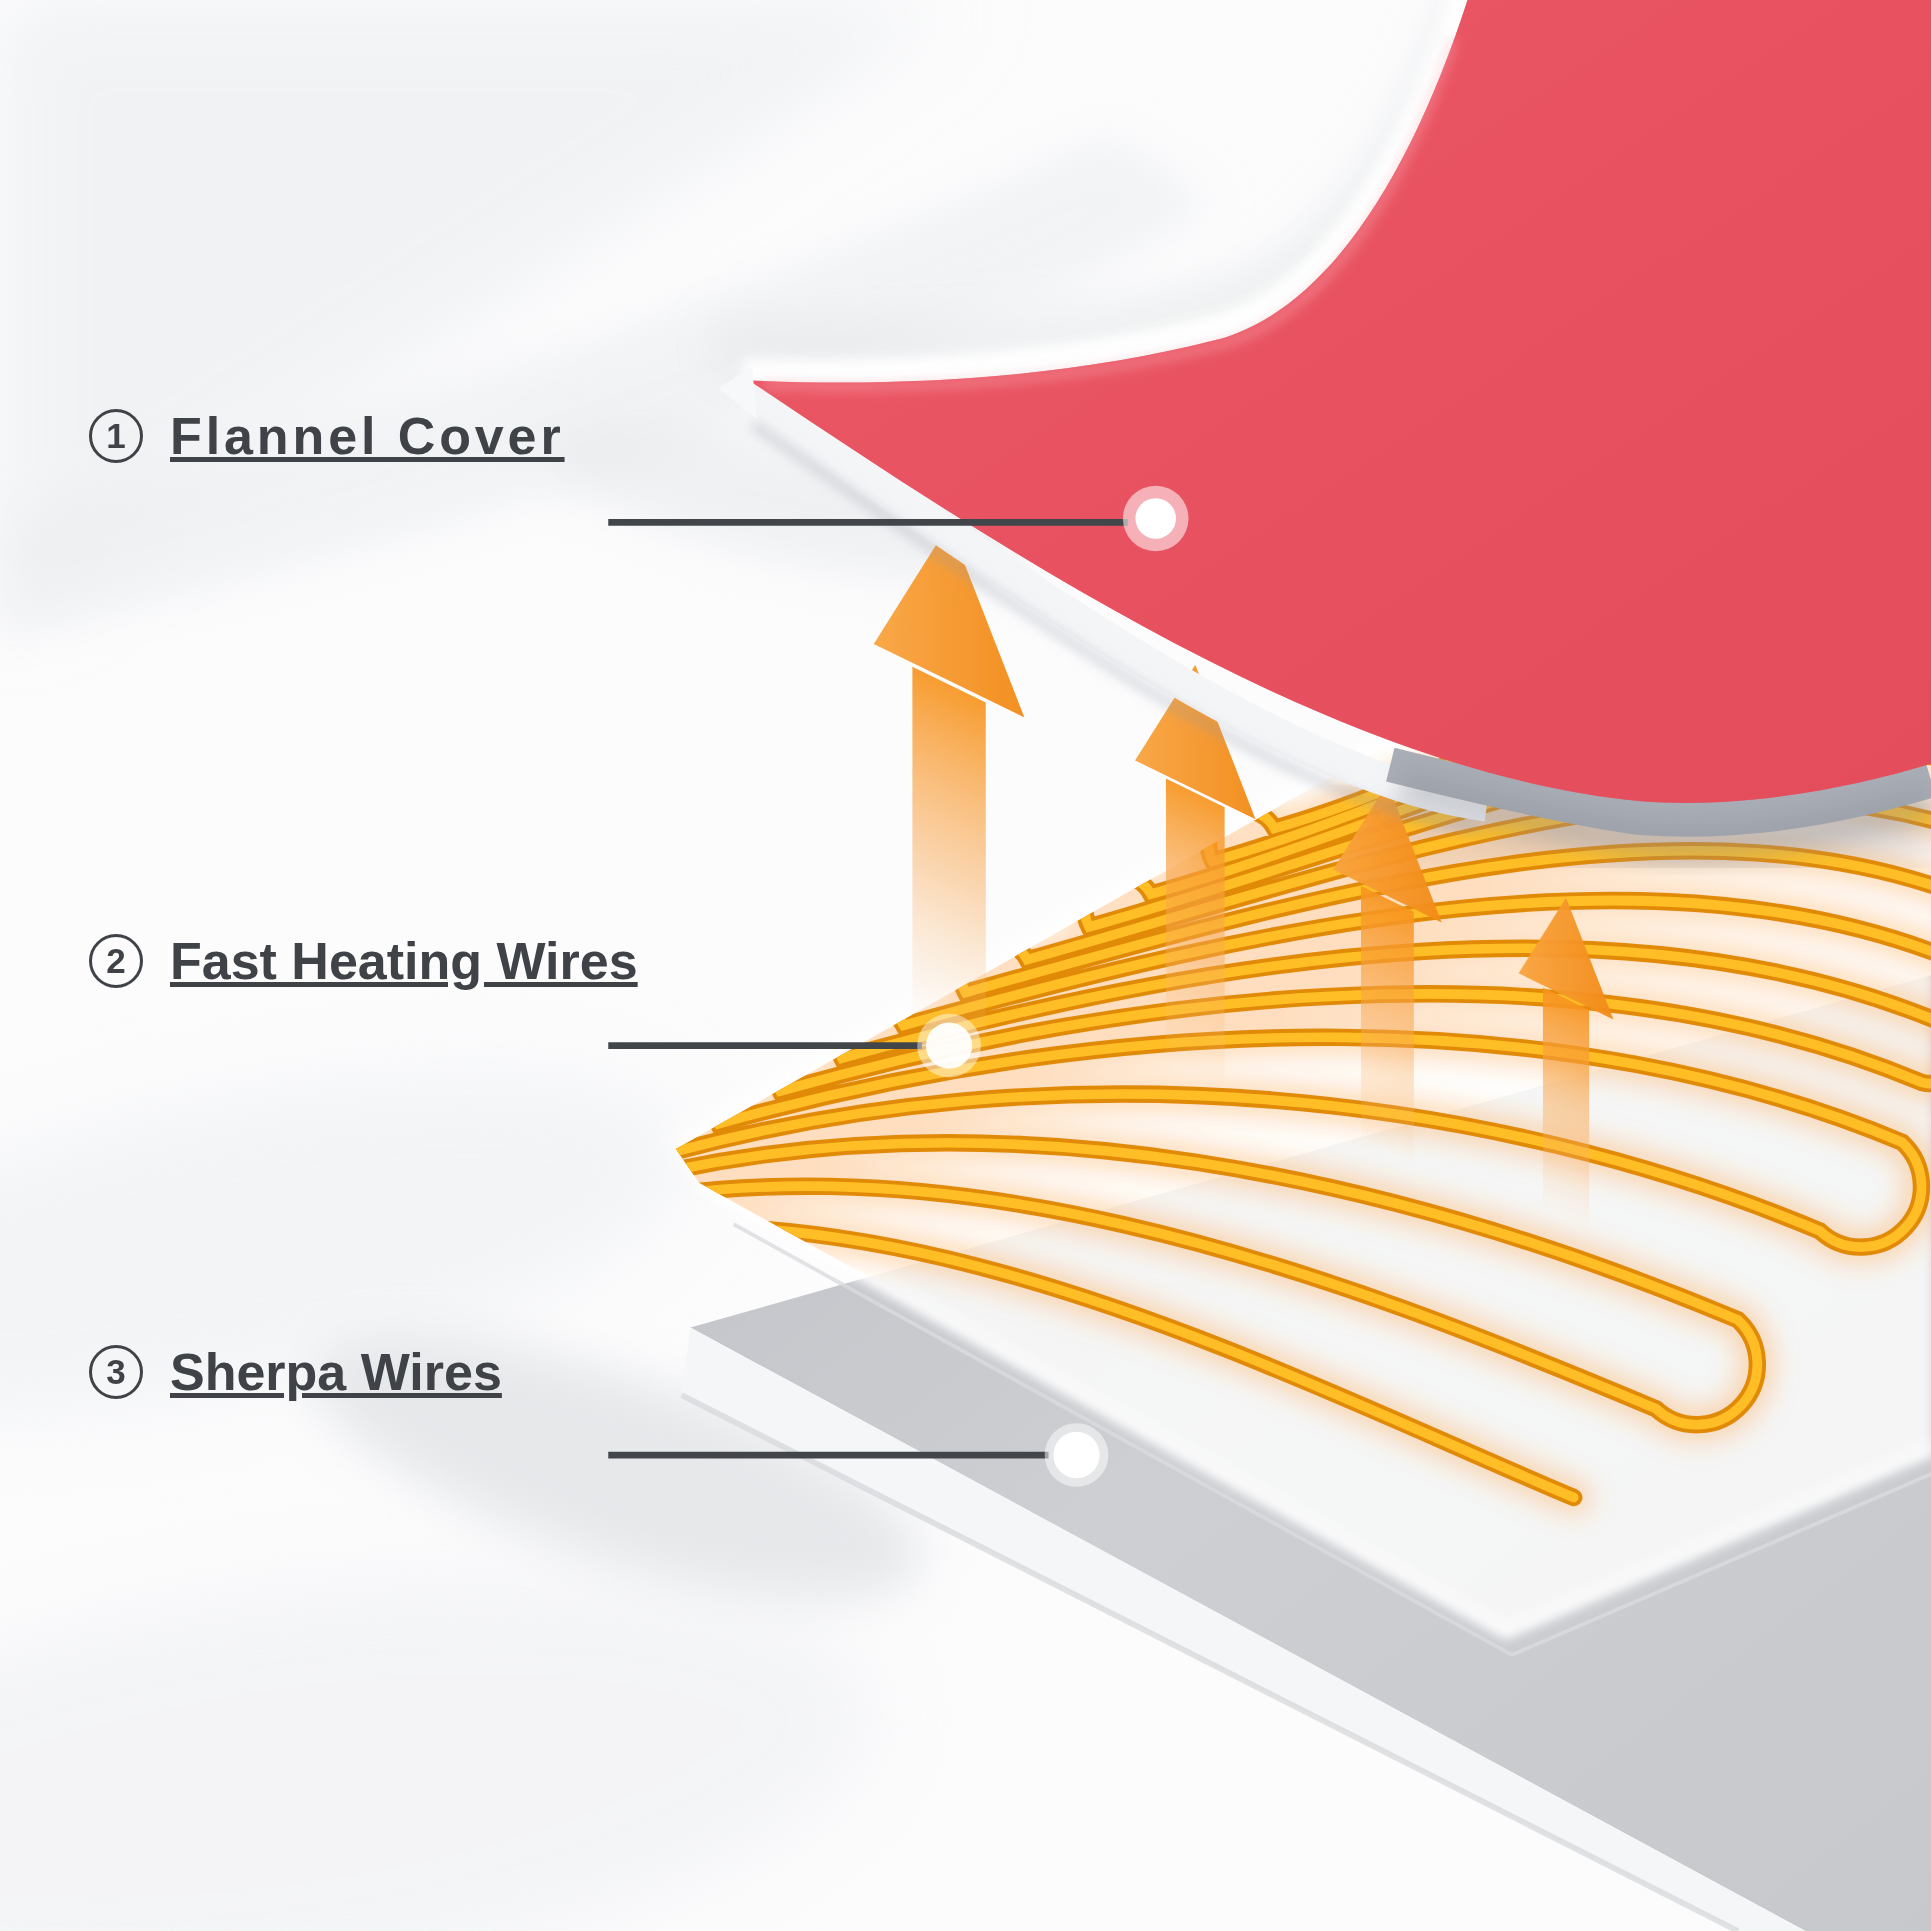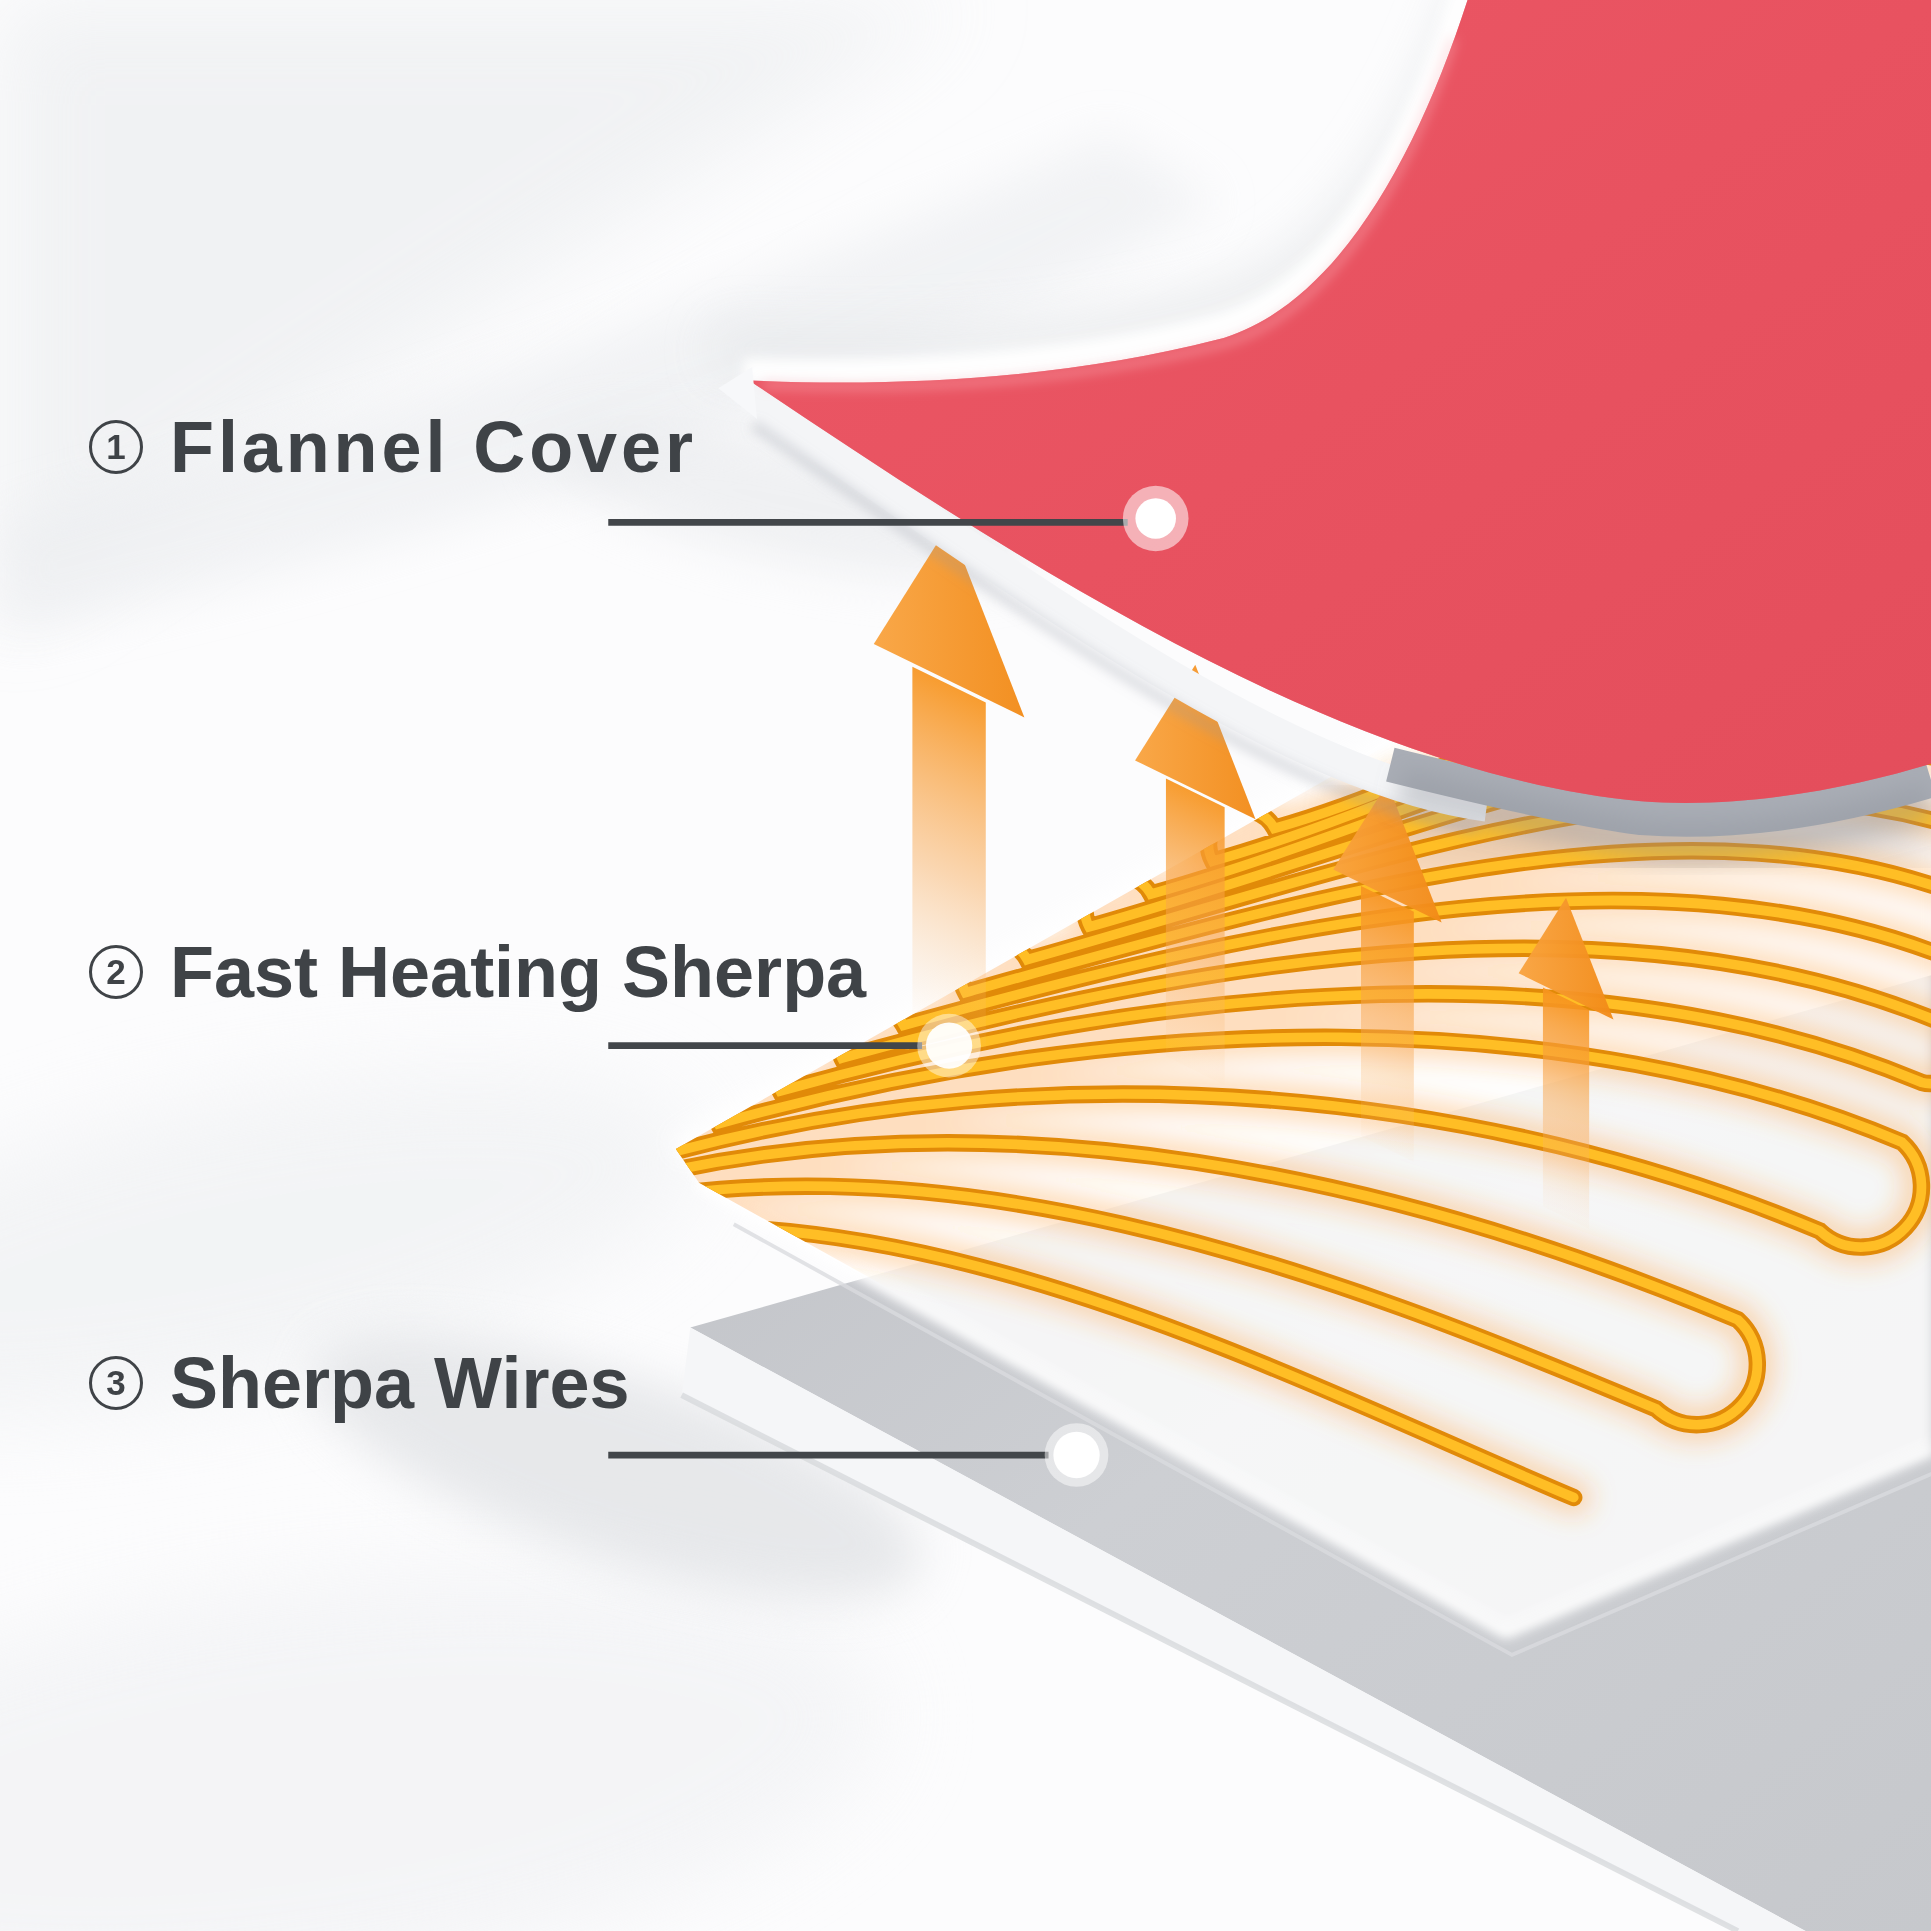--- a/index.html
+++ b/index.html
@@ -4,21 +4,21 @@
 <style>
   html,body{margin:0;padding:0;background:#fff;}
   .stage{position:relative;width:1931px;height:1931px;overflow:hidden;
          background:#fcfcfd;font-family:"Liberation Sans",sans-serif;}
   .stage svg{position:absolute;left:0;top:0;}
   .label-row{position:absolute;display:flex;align-items:center;gap:27px;
              color:#3f4347;font-weight:bold;z-index:5;}
   .label-row .badge{width:54px;height:54px;border:3.9px solid #3f4347;border-radius:50%;
              display:flex;align-items:center;justify-content:center;
              font-size:35px;font-weight:bold;flex:none;box-sizing:border-box;}
-  .label-row .txt{font-size:72px;white-space:nowrap;}
+  .label-row .txt{font-size:52px;white-space:nowrap;text-decoration:underline;}
   #label-1{left:89px;top:406px;}
   #label-1 .txt{letter-spacing:3.9px;}
   #label-2{left:89px;top:931px;}
   #label-3{left:89px;top:1342px;}
 </style>
 </head>
 <body>
 
 <div class="stage">
 
@@ -135,21 +135,21 @@
     <circle cx="1115" cy="1507" r="24" fill="#ffffff"></circle>
   </g>
 </svg>
 
 <div class="label-row" id="label-1">
   <span class="badge">1</span>
   <span class="txt">Flannel Cover</span>
 </div>
 <div class="label-row" id="label-2">
   <span class="badge">2</span>
-  <span class="txt">Fast Heating Sherpa</span>
+  <span class="txt">Fast Heating Wires</span>
 </div>
 <div class="label-row" id="label-3">
   <span class="badge">3</span>
   <span class="txt">Sherpa Wires</span>
 </div>
 
 </div>
 
 
 </body></html>

